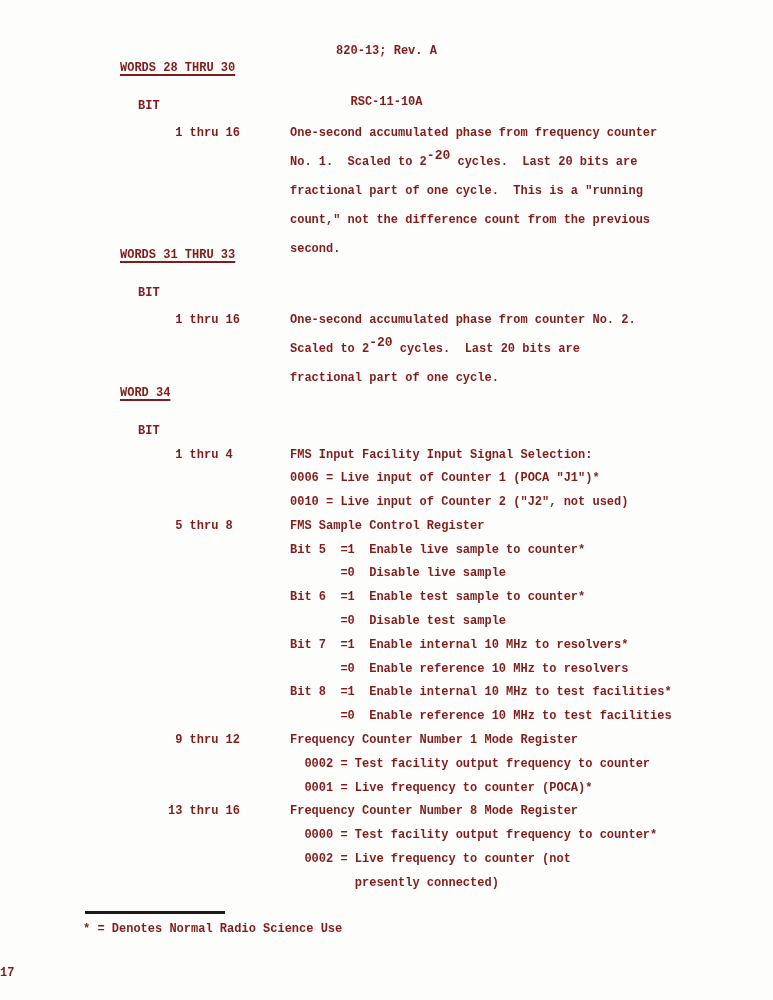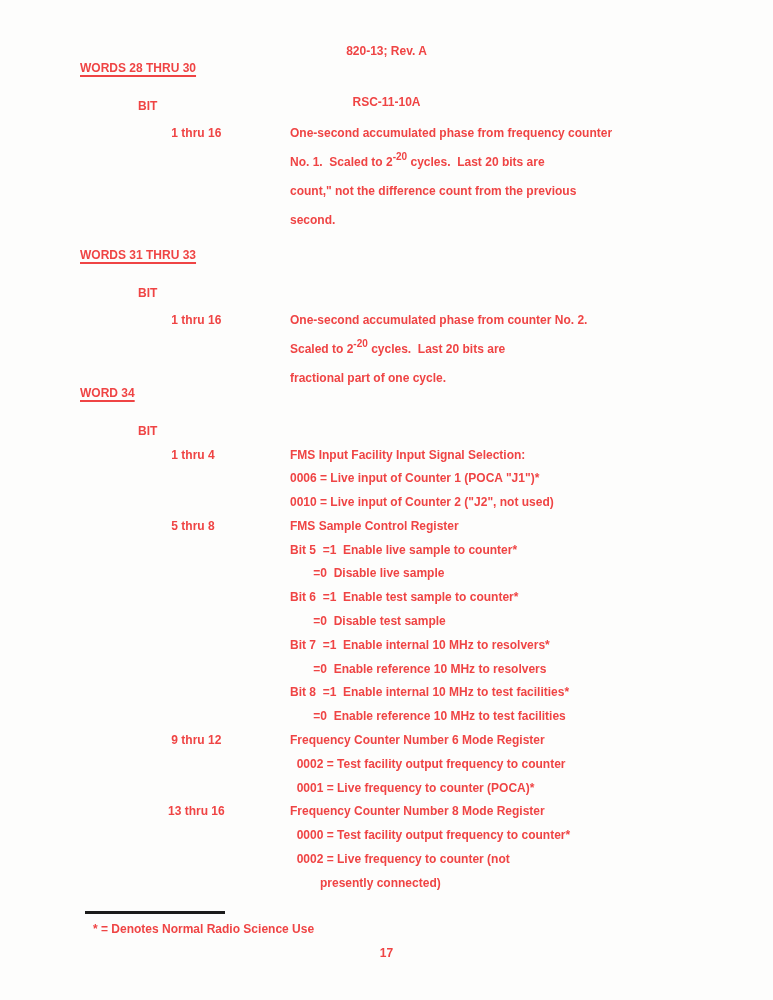--- a/index.html
+++ b/index.html
@@ -1,79 +1,79 @@
 <!DOCTYPE html>
 <html><head>
 <meta charset="utf-8">
 <style>
   html,body{margin:0;padding:0;background:#e8e8e6;}
   .page{
     position:relative;
     width:773px;height:1000px;
     margin:0 auto;
     background:#fdfdfc;
-    font-family:Liberation Sans, sans-serif;
+    font-family:Liberation Mono, monospace;
     font-weight:700;
     font-size:12px;
-    color:#ef4444;
+    color:#7f1d1d;
     overflow:hidden;
   }
   .header{
     position:absolute;top:9px;left:0;width:100%;
     text-align:center;line-height:17px;
     white-space:pre;
   }
   .section{position:absolute;left:0;width:100%;}
   .section-0{top:60px;}
   .section-1{top:247px;}
   .section-2{top:385px;}
   .section .heading{
-    margin-left:80px;line-height:16px;
+    margin-left:120px;line-height:16px;
     text-decoration:underline;
     text-underline-offset:3px;
     text-decoration-thickness:1.5px;
     white-space:pre;
   }
   .section .bit-label{
     margin-left:138px;margin-top:22px;line-height:16px;white-space:pre;
   }
   .entries{margin-top:4.5px;}
   .entry{position:relative;}
   .section.wide .entry{line-height:29px;}
   .section.narrow .entry{line-height:23.8px;}
   .entry .term{position:absolute;left:168px;top:0;white-space:pre;text-align:center;}
   .entry .desc{margin-left:290px;white-space:pre;}
-  sup{font-size:10px;line-height:0;vertical-align:6px;letter-spacing:0;}
+  sup{font-size:13px;line-height:0;vertical-align:6px;letter-spacing:0;}
   .footnote-rule{
     position:absolute;top:911px;left:85px;width:140px;
     border:0;border-top:3px solid #1b1b1b;margin:0;
   }
-  .footnote{position:absolute;top:921px;left:93px;line-height:16px;white-space:pre;}
+  .footnote{position:absolute;top:921px;left:83px;line-height:16px;white-space:pre;}
   .page-number{
-    position:absolute;top:945px;left:0;width:100%;
-    text-align:center;line-height:16px;
+    position:absolute;top:965px;left:0;width:100%;
+    line-height:16px;
   }
 </style>
 </head>
 <body>
 
 <div class="page">
   <div class="header">
     <div>820-13; Rev. A</div>
     <div>RSC-11-10A</div>
   </div>
 
   <div id="sections-root">
       <section class="section section-0 wide">
         <div class="heading">WORDS 28 THRU 30</div>
         <div class="bit-label">BIT</div>
         <div class="entries">
           <div class="entry">
             <span class="term"> 1 thru 16</span>
-            <div class="desc"><div class="line">One-second accumulated phase from frequency counter</div><div class="line">No. 1.  Scaled to 2<sup>-20</sup> cycles.  Last 20 bits are</div><div class="line">count," not the difference count from the previous</div><div class="line">second.</div></div>
+            <div class="desc"><div class="line">One-second accumulated phase from frequency counter</div><div class="line">No. 1.  Scaled to 2<sup>-20</sup> cycles.  Last 20 bits are</div><div class="line">fractional part of one cycle.  This is a "running</div><div class="line">count," not the difference count from the previous</div><div class="line">second.</div></div>
           </div>
         </div>
       </section>
       <section class="section section-1 wide">
         <div class="heading">WORDS 31 THRU 33</div>
         <div class="bit-label">BIT</div>
         <div class="entries">
           <div class="entry">
             <span class="term"> 1 thru 16</span>
             <div class="desc"><div class="line">One-second accumulated phase from counter No. 2.</div><div class="line">Scaled to 2<sup>-20</sup> cycles.  Last 20 bits are</div><div class="line">fractional part of one cycle.</div></div>
@@ -87,21 +87,21 @@
           <div class="entry">
             <span class="term"> 1 thru 4</span>
             <div class="desc"><div class="line">FMS Input Facility Input Signal Selection:</div><div class="line">0006 = Live input of Counter 1 (POCA "J1")*</div><div class="line">0010 = Live input of Counter 2 ("J2", not used)</div></div>
           </div>
           <div class="entry">
             <span class="term"> 5 thru 8</span>
             <div class="desc"><div class="line">FMS Sample Control Register</div><div class="line">Bit 5  =1  Enable live sample to counter*</div><div class="line">       =0  Disable live sample</div><div class="line">Bit 6  =1  Enable test sample to counter*</div><div class="line">       =0  Disable test sample</div><div class="line">Bit 7  =1  Enable internal 10 MHz to resolvers*</div><div class="line">       =0  Enable reference 10 MHz to resolvers</div><div class="line">Bit 8  =1  Enable internal 10 MHz to test facilities*</div><div class="line">       =0  Enable reference 10 MHz to test facilities</div></div>
           </div>
           <div class="entry">
             <span class="term"> 9 thru 12</span>
-            <div class="desc"><div class="line">Frequency Counter Number 6 Mode Register</div><div class="line">  0002 = Test facility output frequency to counter</div><div class="line">  0001 = Live frequency to counter (POCA)*</div></div>
+            <div class="desc"><div class="line">Frequency Counter Number 1 Mode Register</div><div class="line">  0002 = Test facility output frequency to counter</div><div class="line">  0001 = Live frequency to counter (POCA)*</div></div>
           </div>
           <div class="entry">
             <span class="term">13 thru 16</span>
             <div class="desc"><div class="line">Frequency Counter Number 8 Mode Register</div><div class="line">  0000 = Test facility output frequency to counter*</div><div class="line">  0002 = Live frequency to counter (not</div><div class="line">         presently connected)</div></div>
           </div>
         </div>
       </section>
     </div>
 
   <hr class="footnote-rule">

